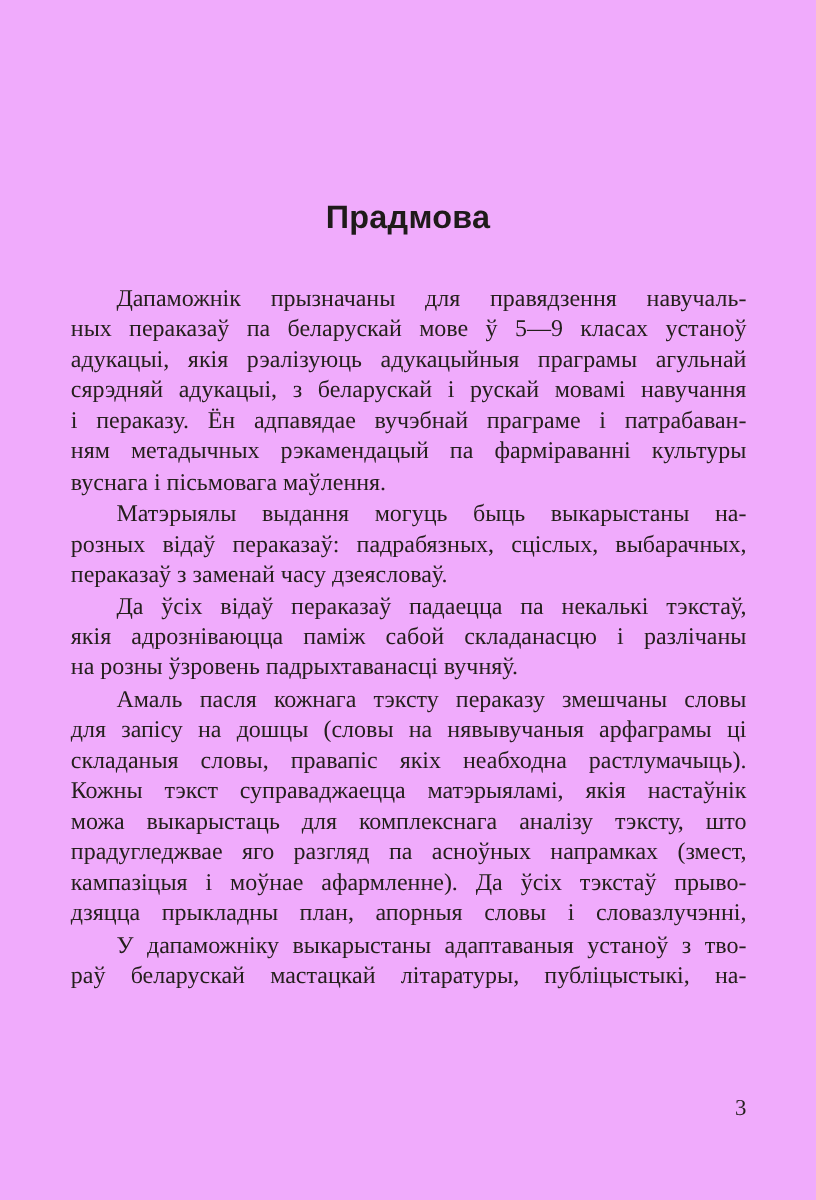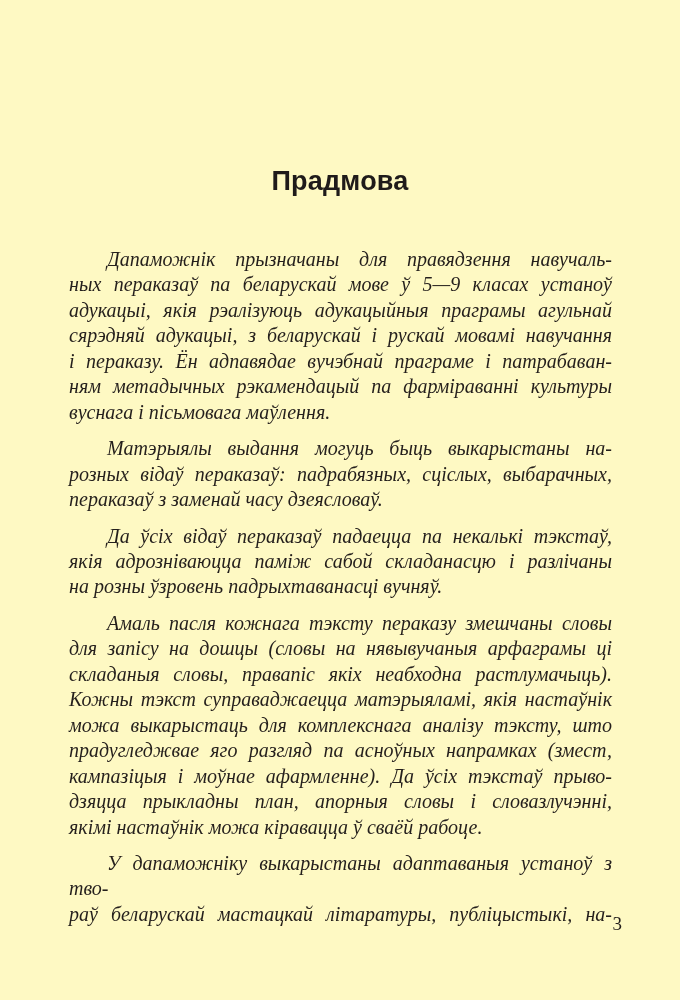--- a/index.html
+++ b/index.html
@@ -4,21 +4,21 @@
 <style>
   html, body {
     margin: 0;
     padding: 0;
     background: #ffffff;
   }
   .page {
     position: relative;
     width: 680px;
     height: 1000px;
-    background: #fef9c3;
+    background: #f0abfc;
     overflow: hidden;
     font-family: "Liberation Serif", serif;
   }
   .title {
     position: absolute;
     top: 166px;
     left: 0;
     width: 100%;
     text-align: center;
     font-family: "Liberation Sans", sans-serif;
@@ -30,23 +30,22 @@
   .text-block {
     position: absolute;
     top: 236px;
     left: 58px;
     width: 565px;
     font-size: 20px;
     line-height: 25.45px;
     color: #241f1c;
   }
   .paragraph {
-    margin: 11px;
+    margin: 1px;
     padding: 0;
-    font-style: italic;
   }
   .line {
     text-align: justify;
     text-align-last: justify;
   }
   .line.first {
     text-indent: 38px;
   }
   .line.last {
     text-align-last: left;
@@ -88,21 +87,20 @@
       </div>
       <div class="paragraph">
         <div class="line first">Амаль пасля кожнага тэксту пераказу змешчаны словы</div>
         <div class="line">для запісу на дошцы (словы на нявывучаныя арфаграмы ці</div>
         <div class="line">складаныя словы, правапіс якіх неабходна растлумачыць).</div>
         <div class="line">Кожны тэкст суправаджаецца матэрыяламі, якія настаўнік</div>
         <div class="line">можа выкарыстаць для комплекснага аналізу тэксту, што</div>
         <div class="line">прадугледжвае яго разгляд па асноўных напрамках (змест,</div>
         <div class="line">кампазіцыя і моўнае афармленне). Да ўсіх тэкстаў прыво-</div>
         <div class="line">дзяцца прыкладны план, апорныя словы і словазлучэнні,</div>
-        <div class="line last">якімі настаўнік можа кіравацца ў сваёй рабоце.</div>
       </div>
       <div class="paragraph">
         <div class="line first">У дапаможніку выкарыстаны адаптаваныя устаноў з тво-</div>
         <div class="line">раў беларускай мастацкай літаратуры, публіцыстыкі, на-</div>
       </div>
     </div>
 
   <div class="page-number">3</div>
 </div>
 

